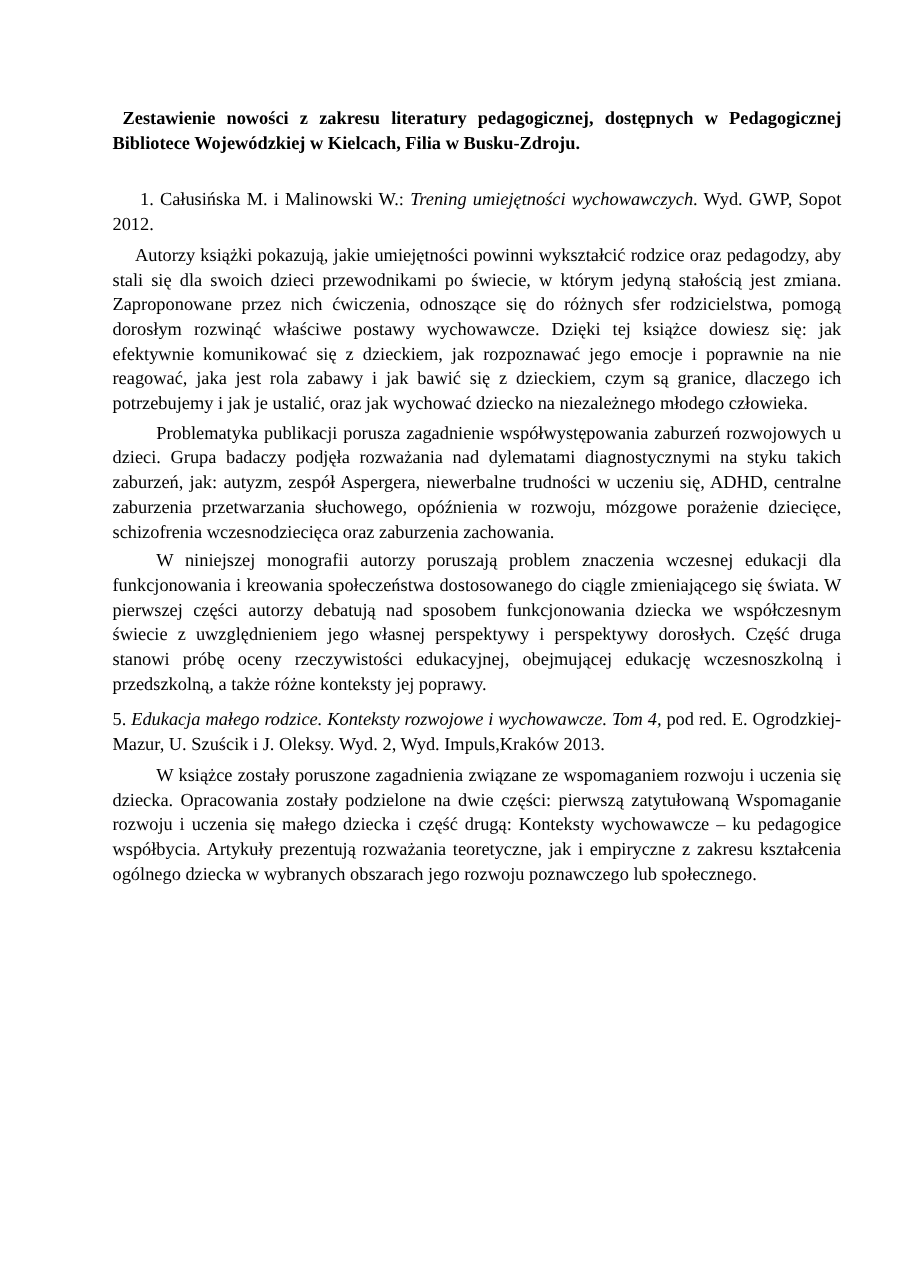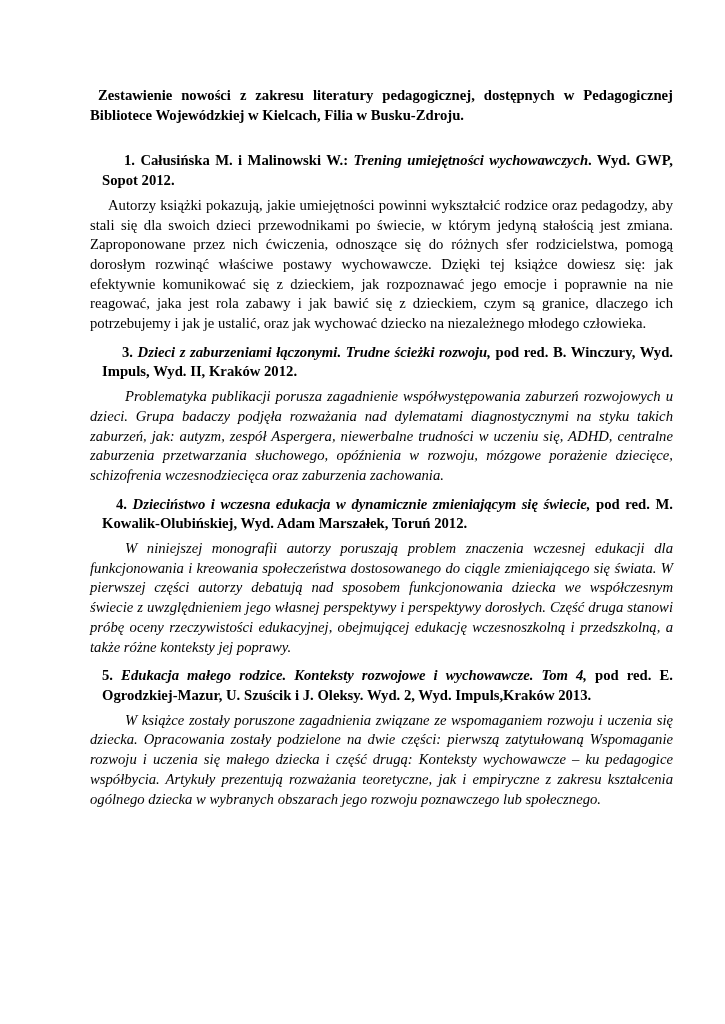--- a/index.html
+++ b/index.html
@@ -21,58 +21,56 @@
     color: #000000;
     border-radius: 21px;
   }
   .title {
     font-weight: bold;
     text-align: justify;
     text-indent: 8px;
     margin: 0 0 26px 0;
   }
   p.heading {
-    font-weight: bold;
+    font-weight: normal;
     text-align: justify;
-    margin: 9px 0 5px 12px;
+    margin: 9px 0 5px 0;
   }
   p.heading .it { font-style: italic; }
   p.body-par {
     text-align: justify;
     margin: 0 0 4px 0;
   }
   .ti-22 { text-indent: 22px; }
   .ti-20 { text-indent: 20px; }
   .ti-14 { text-indent: 14px; }
   .ti-0  { text-indent: 0; }
   .ti-18 { text-indent: 18px; }
-  .ti-35 { text-indent: 35px; font-style: italic; }
+  .ti-35 { text-indent: 35px; }
 </style>
 </head>
 <body>
 
 <div class="page">
 
   <p class="title">Zestawienie nowości z zakresu literatury pedagogicznej, dostępnych w Pedagogicznej Bibliotece Wojewódzkiej w Kielcach, Filia w Busku-Zdroju.</p>
 
   <div>
     <p class="heading ti-22"><span>1. Całusińska M. i Malinowski W.: </span><span class="it">Trening umiejętności wychowawczych</span><span>. Wyd. GWP, Sopot 2012.</span></p>
     <p class="body-par ti-18">Autorzy książki pokazują, jakie umiejętności powinni wykształcić rodzice oraz pedagodzy, aby stali się dla swoich dzieci przewodnikami po świecie, w którym jedyną stałością jest zmiana. Zaproponowane przez nich ćwiczenia, odnoszące się do różnych sfer rodzicielstwa, pomogą dorosłym rozwinąć właściwe postawy wychowawcze. Dzięki tej książce dowiesz się: jak efektywnie komunikować się z dzieckiem, jak rozpoznawać jego emocje i poprawnie na nie reagować, jaka jest rola zabawy i jak bawić się z dzieckiem, czym są granice, dlaczego ich potrzebujemy i jak je ustalić, oraz jak wychować dziecko na niezależnego młodego człowieka.</p>
   </div>
 
   <div>
   </div>
 
   <div>
-    <p class="heading ti-20"><span>3. </span><span class="it">Dzieci z zaburzeniami łączonymi. Trudne ścieżki rozwoju,</span><span> pod red. B. Winczury, Wyd. Impuls, Wyd. II, Kraków 2012.</span></p>
     <p class="body-par ti-35">Problematyka publikacji porusza zagadnienie współwystępowania zaburzeń rozwojowych u dzieci. Grupa badaczy podjęła rozważania nad dylematami diagnostycznymi na styku takich zaburzeń, jak: autyzm, zespół Aspergera, niewerbalne trudności w uczeniu się, ADHD, centralne zaburzenia przetwarzania słuchowego, opóźnienia w rozwoju, mózgowe porażenie dziecięce, schizofrenia wczesnodziecięca oraz zaburzenia zachowania.</p>
   </div>
 
   <div>
-    <p class="heading ti-14"><span>4. </span><span class="it">Dzieciństwo i wczesna edukacja w dynamicznie zmieniającym się świecie,</span><span> pod red. M. Kowalik-Olubińskiej, Wyd. Adam Marszałek, Toruń 2012.</span></p>
     <p class="body-par ti-35">W niniejszej monografii autorzy poruszają problem znaczenia wczesnej edukacji dla funkcjonowania i kreowania społeczeństwa dostosowanego do ciągle zmieniającego się świata. W pierwszej części autorzy debatują nad sposobem funkcjonowania dziecka we współczesnym świecie z uwzględnieniem jego własnej perspektywy i perspektywy dorosłych. Część druga stanowi próbę oceny rzeczywistości edukacyjnej, obejmującej edukację wczesnoszkolną i przedszkolną, a także różne konteksty jej poprawy.</p>
   </div>
 
   <div>
     <p class="heading ti-0"><span>5. </span><span class="it">Edukacja małego rodzice. Konteksty rozwojowe i wychowawcze. Tom 4,</span><span> pod red. E. Ogrodzkiej-Mazur, U. Szuścik i J. Oleksy. Wyd. 2, Wyd. Impuls,Kraków 2013.</span></p>
     <p class="body-par ti-35">W książce zostały poruszone zagadnienia związane ze wspomaganiem rozwoju i uczenia się dziecka. Opracowania zostały podzielone na dwie części: pierwszą zatytułowaną Wspomaganie rozwoju i uczenia się małego dziecka i część drugą: Konteksty wychowawcze – ku pedagogice współbycia. Artykuły prezentują rozważania teoretyczne, jak i empiryczne z zakresu kształcenia ogólnego dziecka w wybranych obszarach jego rozwoju poznawczego lub społecznego.</p>
   </div>
 
 </div>
 

